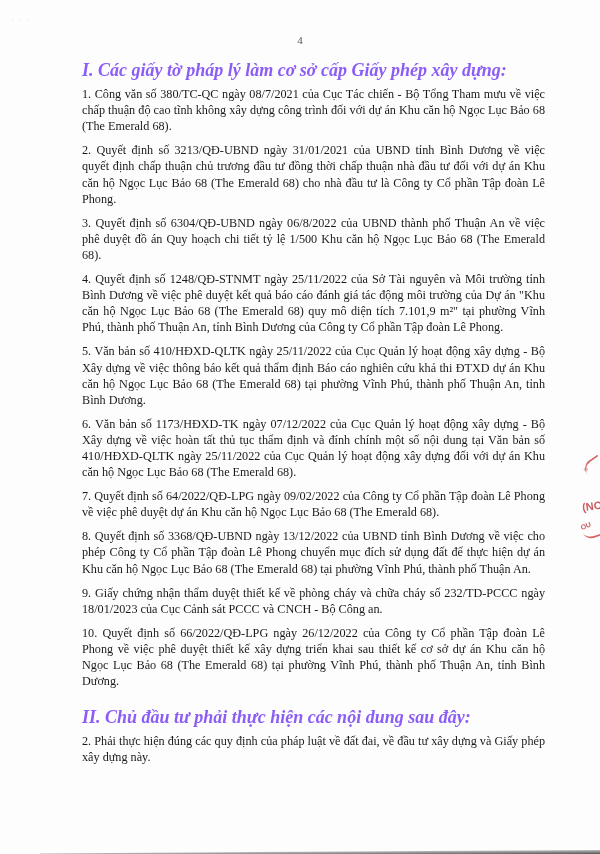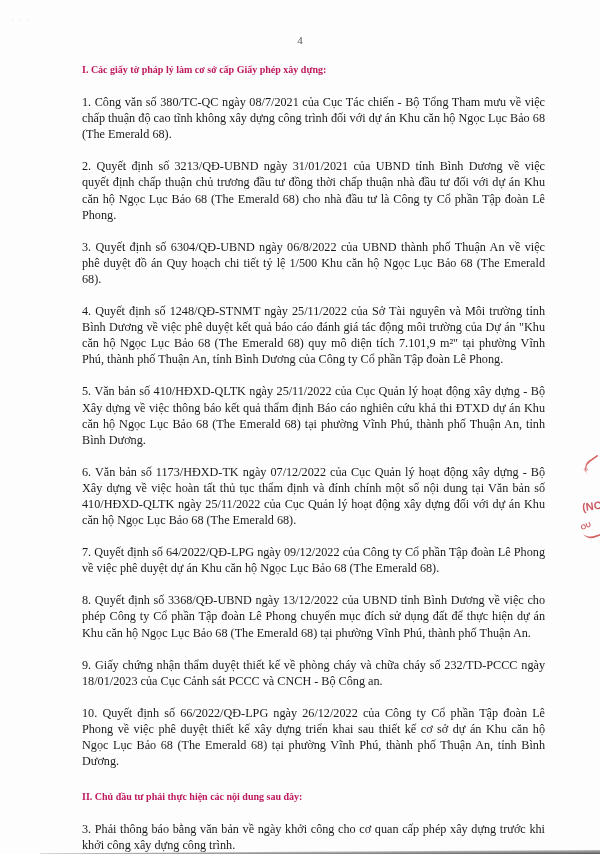--- a/index.html
+++ b/index.html
@@ -15,23 +15,23 @@
   }
   .page-number {
     position: absolute; left: 0; width: 600px; top: 34px;
     text-align: center; font-size: 11px; color: #555;
   }
   .content {
     position: absolute; left: 82px; top: 62px; width: 463px;
     font-size: 12.2px; line-height: 16.1px; text-align: justify;
   }
   .section-heading {
-    font-weight: bold; font-size: 10px; margin: 0 0 5px 0; color: #be185d;
+    font-weight: bold; font-size: 18px; margin: 0 0 5px 0; color: #8b5cf6; font-style: italic;
   }
-  .item { margin: 16px 0 6px 0; }
+  .item { margin: 8px 0 6px 0; }
   .section-2 { margin-top: 20px; }
   .bottom-edge {
     position: absolute; left: 40px; right: 0; bottom: 0; height: 4px;
     background: linear-gradient(to bottom, #bbb, #555);
     transform: rotate(-0.35deg); transform-origin: right bottom;
   }
   .scan-dots {
     position: absolute; left: 12px; top: 18px; font-size: 6px; color: #bbb;
     letter-spacing: 2px;
   }
@@ -63,29 +63,29 @@
 
   <div class="content">
     <div class="section-heading">I. Các giấy tờ pháp lý làm cơ sở cấp Giấy phép xây dựng:</div>
     <div>
       <p class="item">1. Công văn số 380/TC-QC ngày 08/7/2021 của Cục Tác chiến - Bộ Tổng Tham mưu về việc chấp thuận độ cao tĩnh không xây dựng công trình đối với dự án Khu căn hộ Ngọc Lục Bảo 68 (The Emerald 68).</p>
       <p class="item">2. Quyết định số 3213/QĐ-UBND ngày 31/01/2021 của UBND tỉnh Bình Dương về việc quyết định chấp thuận chủ trương đầu tư đồng thời chấp thuận nhà đầu tư đối với dự án Khu căn hộ Ngọc Lục Bảo 68 (The Emerald 68) cho nhà đầu tư là Công ty Cổ phần Tập đoàn Lê Phong.</p>
       <p class="item">3. Quyết định số 6304/QĐ-UBND ngày 06/8/2022 của UBND thành phố Thuận An về việc phê duyệt đồ án Quy hoạch chi tiết tỷ lệ 1/500 Khu căn hộ Ngọc Lục Bảo 68 (The Emerald 68).</p>
       <p class="item">4. Quyết định số 1248/QĐ-STNMT ngày 25/11/2022 của Sở Tài nguyên và Môi trường tỉnh Bình Dương về việc phê duyệt kết quả báo cáo đánh giá tác động môi trường của Dự án "Khu căn hộ Ngọc Lục Bảo 68 (The Emerald 68) quy mô diện tích 7.101,9 m²" tại phường Vĩnh Phú, thành phố Thuận An, tỉnh Bình Dương của Công ty Cổ phần Tập đoàn Lê Phong.</p>
       <p class="item">5. Văn bản số 410/HĐXD-QLTK ngày 25/11/2022 của Cục Quản lý hoạt động xây dựng - Bộ Xây dựng về việc thông báo kết quả thẩm định Báo cáo nghiên cứu khả thi ĐTXD dự án Khu căn hộ Ngọc Lục Bảo 68 (The Emerald 68) tại phường Vĩnh Phú, thành phố Thuận An, tỉnh Bình Dương.</p>
       <p class="item">6. Văn bản số 1173/HĐXD-TK ngày 07/12/2022 của Cục Quản lý hoạt động xây dựng - Bộ Xây dựng về việc hoàn tất thủ tục thẩm định và đính chính một số nội dung tại Văn bản số 410/HĐXD-QLTK ngày 25/11/2022 của Cục Quản lý hoạt động xây dựng đối với dự án Khu căn hộ Ngọc Lục Bảo 68 (The Emerald 68).</p>
-      <p class="item">7. Quyết định số 64/2022/QĐ-LPG ngày 09/12/2022 của Công ty Cổ phần Tập đoàn Lê Phong về việc phê duyệt dự án Khu căn hộ Ngọc Lục Bảo 68 (The Emerald 68).</p>
+      <p class="item">7. Quyết định số 64/2022/QĐ-LPG ngày 09/02/2022 của Công ty Cổ phần Tập đoàn Lê Phong về việc phê duyệt dự án Khu căn hộ Ngọc Lục Bảo 68 (The Emerald 68).</p>
       <p class="item">8. Quyết định số 3368/QĐ-UBND ngày 13/12/2022 của UBND tỉnh Bình Dương về việc cho phép Công ty Cổ phần Tập đoàn Lê Phong chuyển mục đích sử dụng đất để thực hiện dự án Khu căn hộ Ngọc Lục Bảo 68 (The Emerald 68) tại phường Vĩnh Phú, thành phố Thuận An.</p>
       <p class="item">9. Giấy chứng nhận thẩm duyệt thiết kế về phòng cháy và chữa cháy số 232/TD-PCCC ngày 18/01/2023 của Cục Cảnh sát PCCC và CNCH - Bộ Công an.</p>
       <p class="item">10. Quyết định số 66/2022/QĐ-LPG ngày 26/12/2022 của Công ty Cổ phần Tập đoàn Lê Phong về việc phê duyệt thiết kế xây dựng triển khai sau thiết kế cơ sở dự án Khu căn hộ Ngọc Lục Bảo 68 (The Emerald 68) tại phường Vĩnh Phú, thành phố Thuận An, tỉnh Bình Dương.</p>
     </div>
 
     <div class="section-heading section-2">II. Chủ đầu tư phải thực hiện các nội dung sau đây:</div>
     <div>
-      <p class="item">3. Phải thông báo bằng văn bản về ngày khởi công cho cơ quan cấp phép xây dựng trước khi khởi công xây dựng công trình.</p>
+      <p class="item">2. Phải thực hiện đúng các quy định của pháp luật về đất đai, về đầu tư xây dựng và Giấy phép xây dựng này.</p>
     </div>
   </div>
 
   <div class="stamp stamp-1">≡</div>
   <div class="stamp stamp-2">(NO</div>
   <div class="stamp stamp-3">OU</div>
 
   <div class="bottom-edge"></div>
 </div>
 

